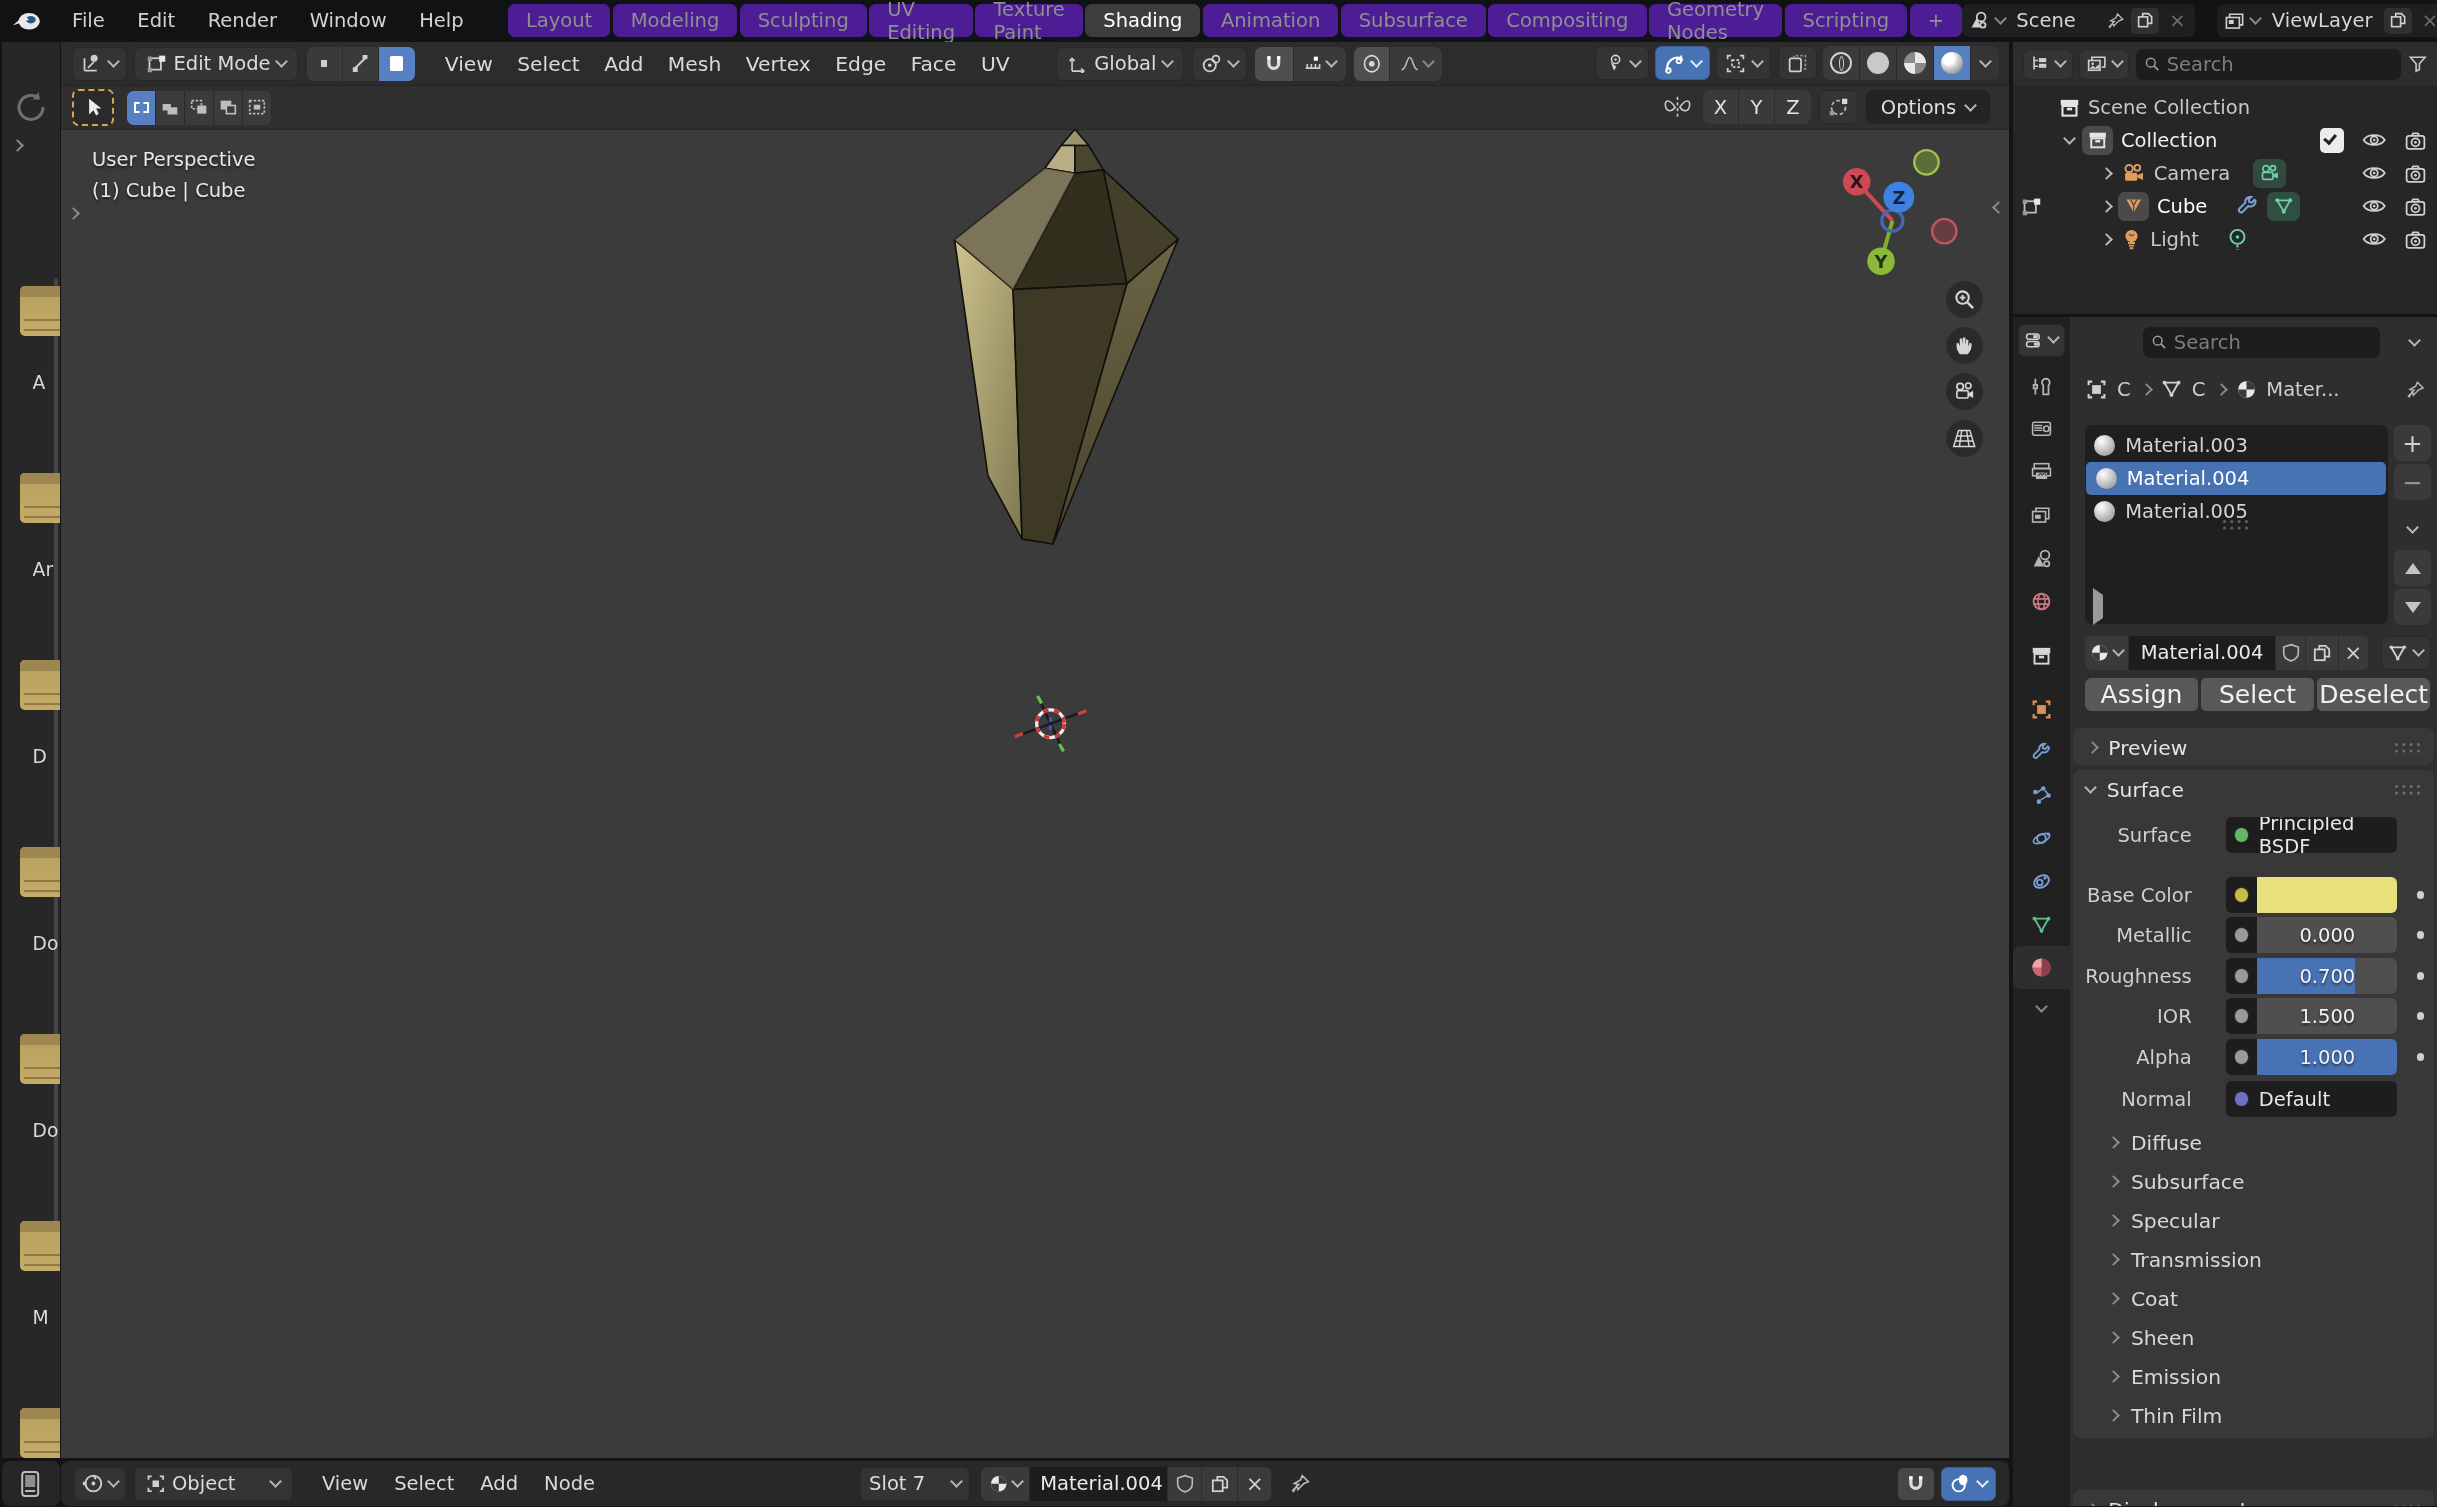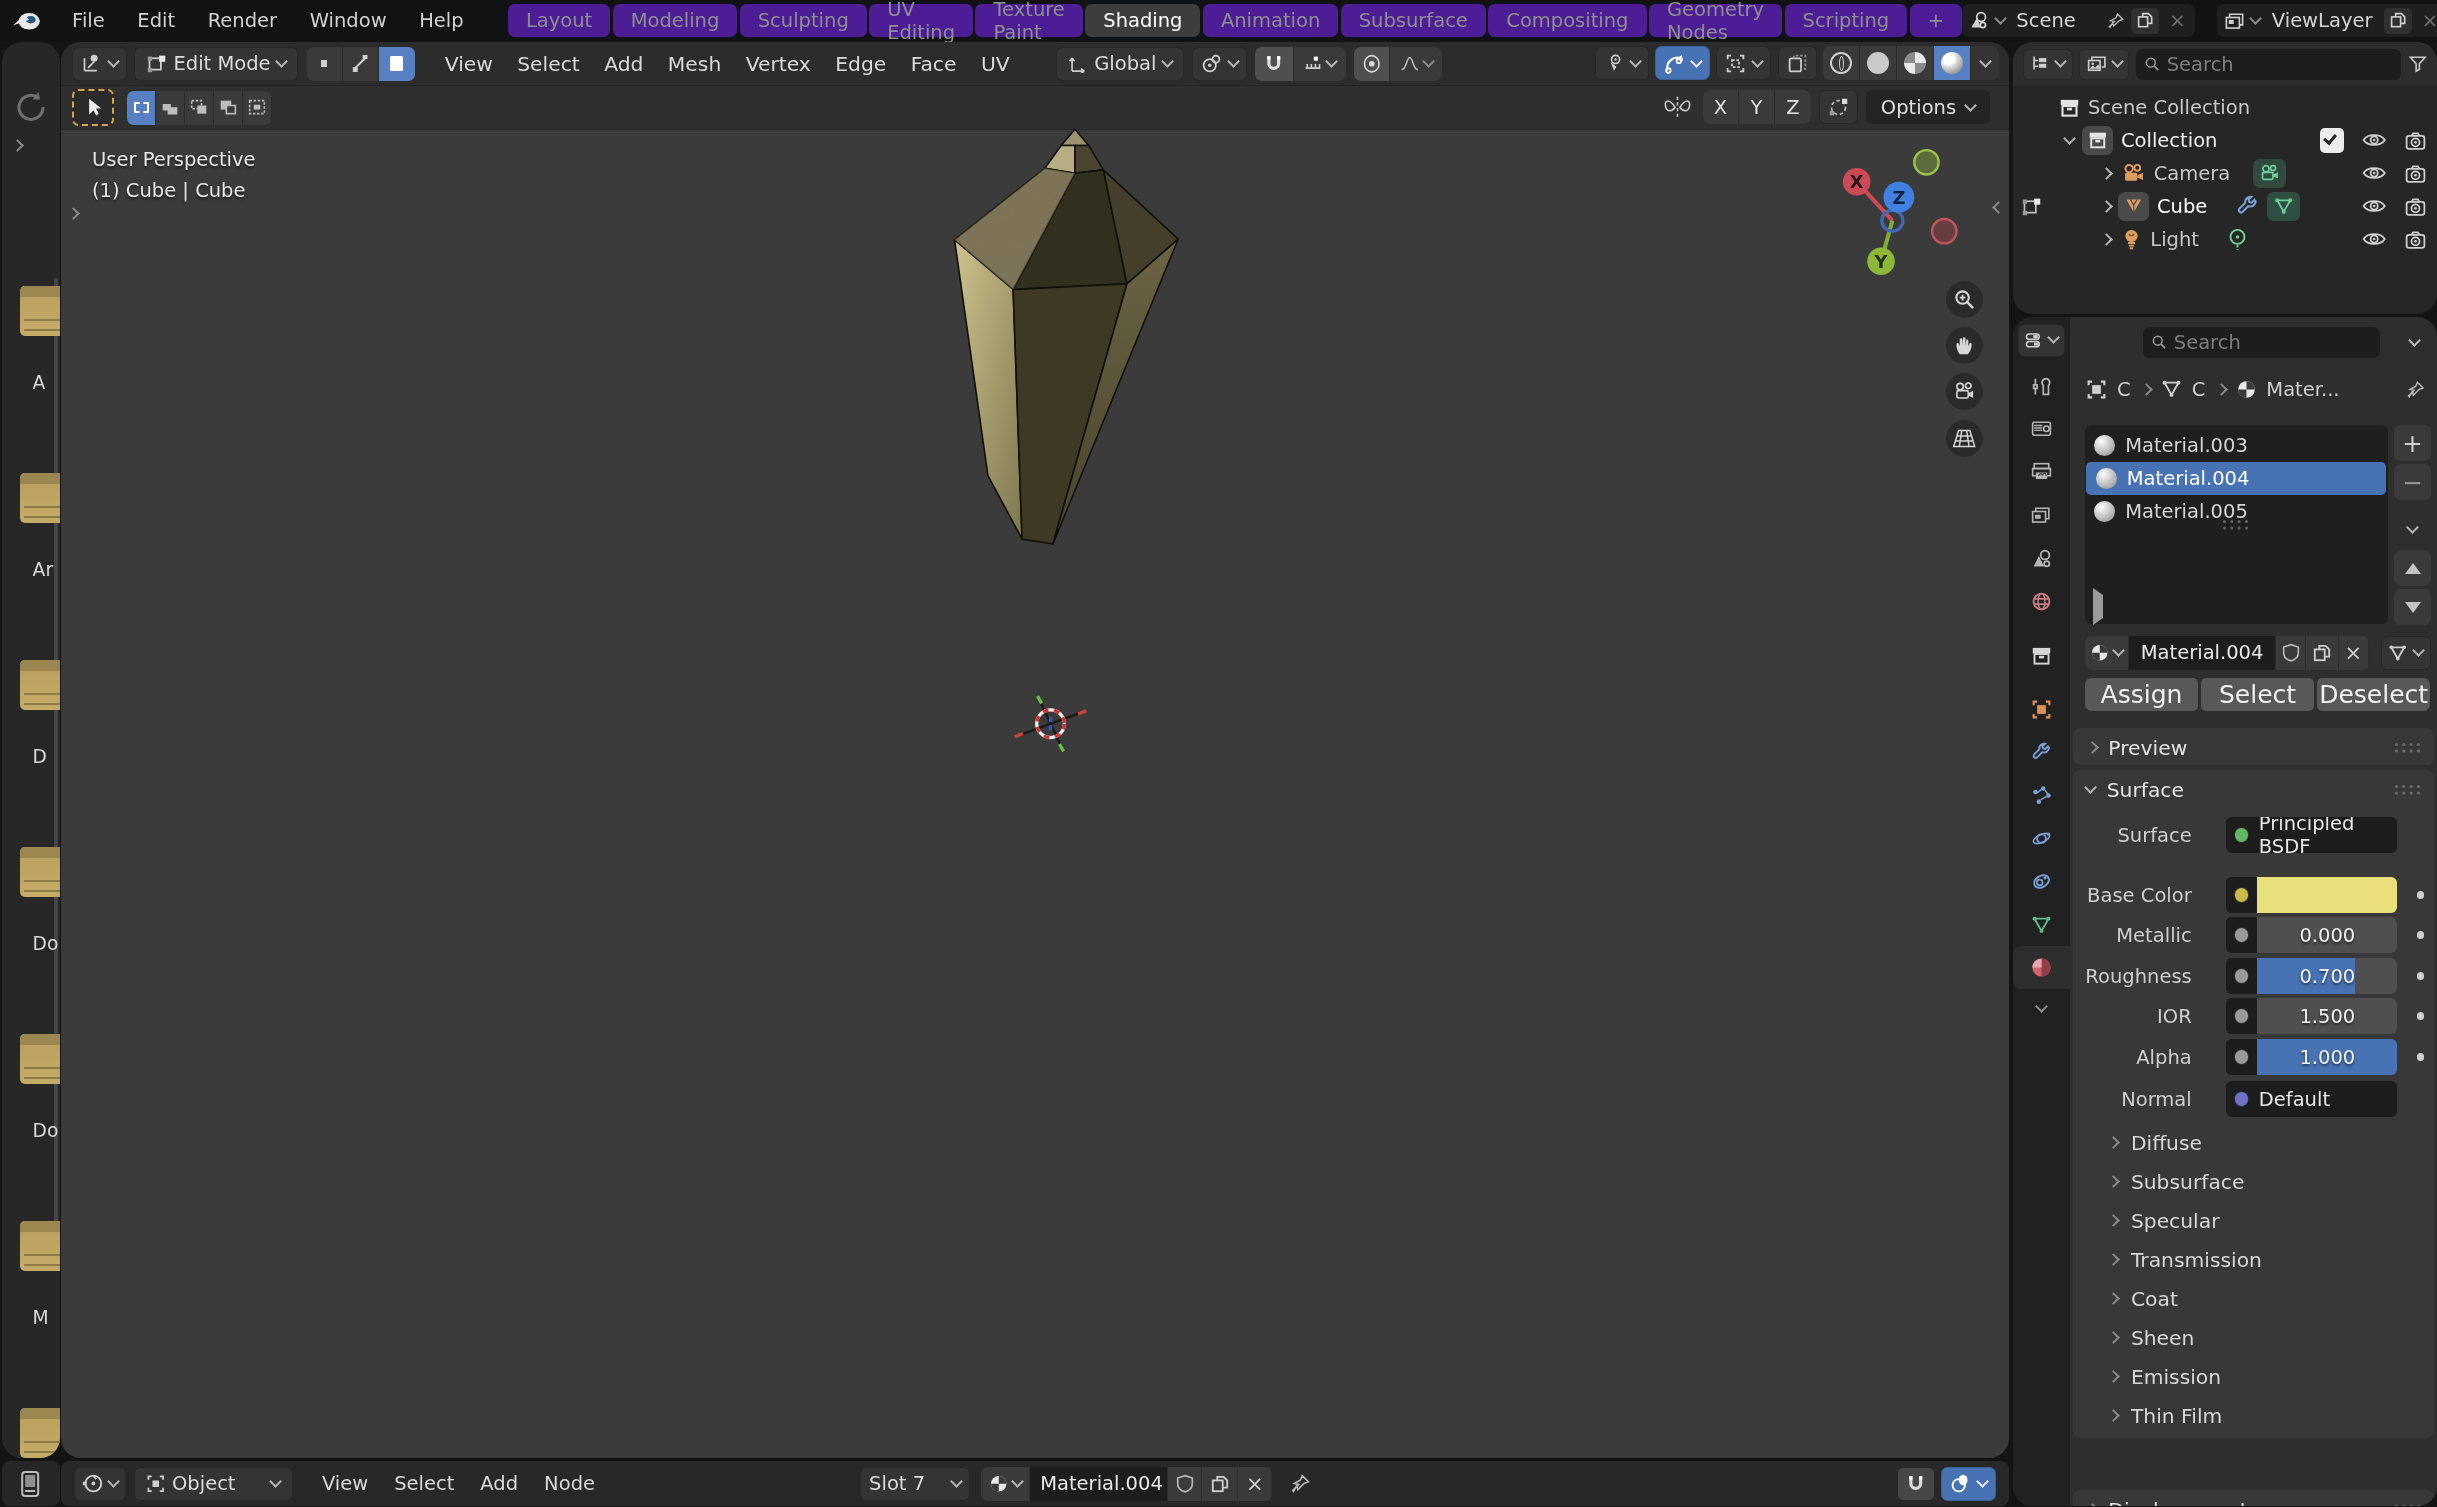--- a/index.html
+++ b/index.html
@@ -33,21 +33,21 @@
   .ws-tabs { display:flex; margin-left:28px; gap:2.4px; height:33px; align-items:stretch; }
   .ws-tab { background:#4c1d95; color:#8f8f8f; border-radius:6.5px; padding:0 18px; display:flex; align-items:center; font-size:19.5px; }
   .ws-tab.active { background:#3d3d3d; color:#ffffff; }
   .tb-right { margin-left:auto; display:flex; gap:22px; }
   .selector { background:#1e1f21; border-radius:6.5px; height:33px; display:flex; align-items:center; padding:0 6.5px; gap:6.5px; }
   .selector .val { color:#d6d6d6; padding:0 4.9px; min-width:89px; }
   .mini-btn { width:28px; height:26px; background:#2f3032; border-radius:4.9px; display:flex; align-items:center; justify-content:center; }
   .dim-x { color:#6f6f6f; font-size:19.5px; padding:0 3.3px; }
 
   
-  .editor { position:absolute; border-radius:20px; overflow:hidden; }
+  .editor { position:absolute; border-radius:0; overflow:hidden; }
   .filebrowser { left:1.6px; top:42px; width:58px; height:1416px; background:#272727; }
   .viewport  { left:61px; top:42px; width:1948px; height:1416px; background:#3b3b3b; }
   .outliner  { left:2013px; top:42px; width:424px; height:272px; background:#262626; }
   .properties{ left:2013px; top:317px; width:424px; height:1189px; background:#2e2e2e; }
   .fb-footer { left:1.6px; top:1461px; width:58px; height:45px; background:#262626; border-radius:8.1px;
                display:flex; align-items:center; justify-content:center; }
   .shader-header { left:61px; top:1461px; width:1948px; height:45px; background:#282828; border-radius:8.1px;
                    display:flex; align-items:center; padding:0 13px; position:absolute; }
 
   

